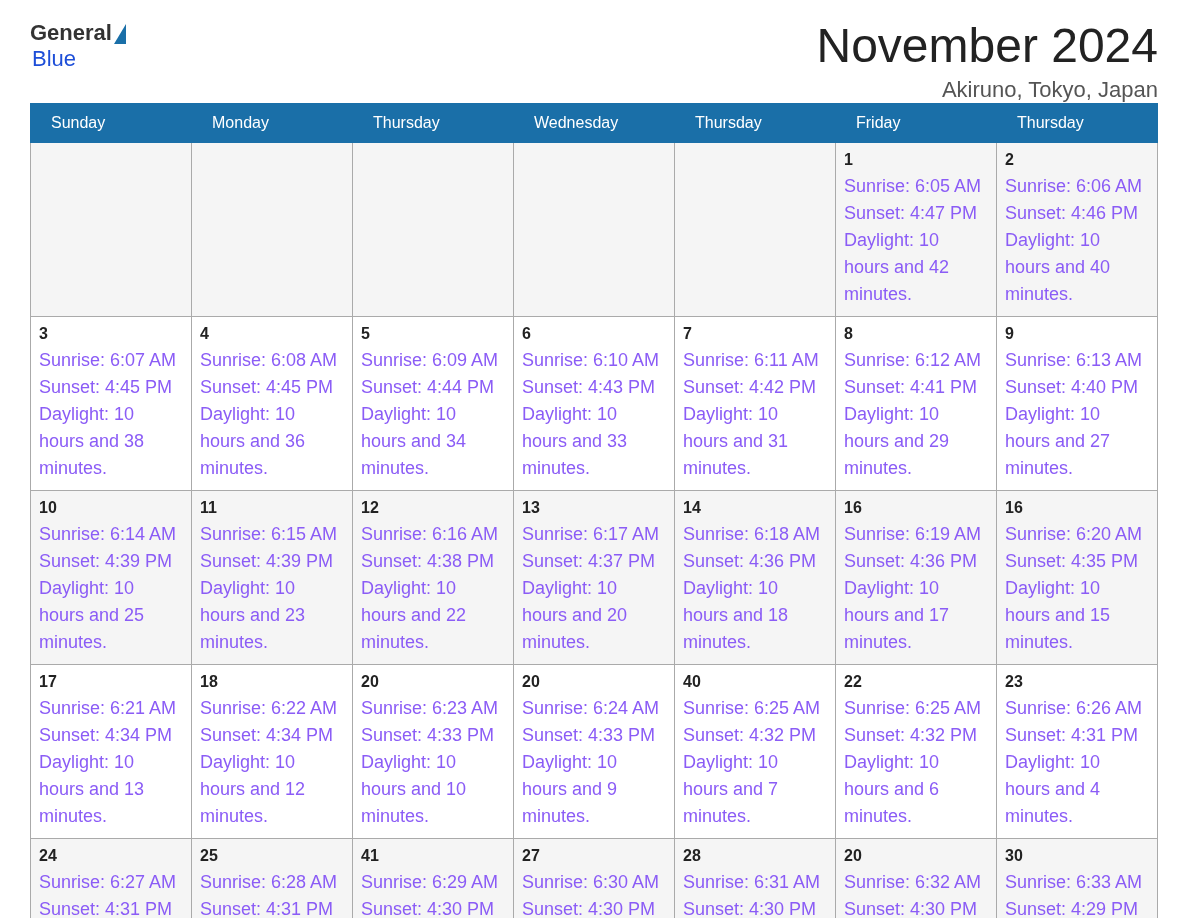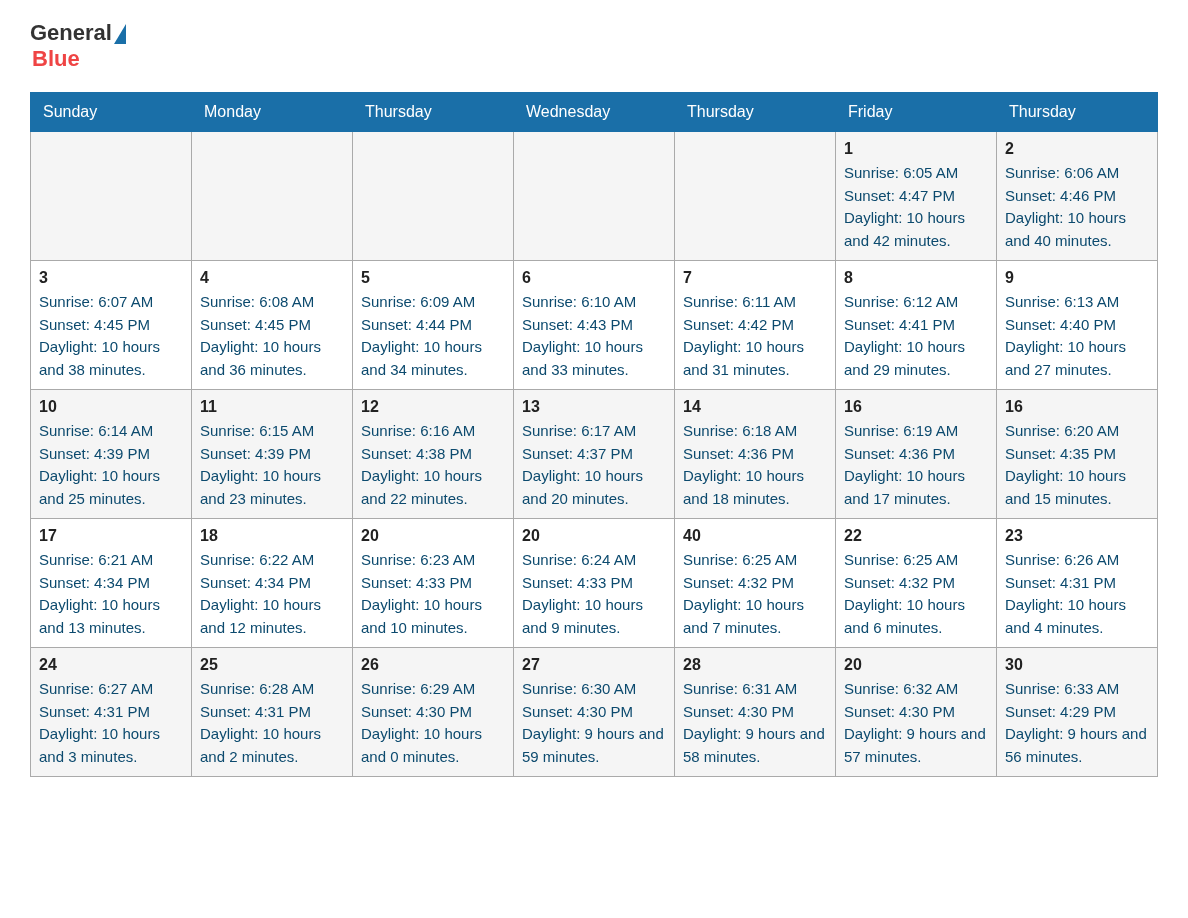--- a/index.html
+++ b/index.html
@@ -7,21 +7,20 @@
       font-family: Arial, Helvetica, sans-serif;
       background: #ffffff;
       padding: 20px 30px;
       width: 1188px;
       min-height: 918px;
     }
     .header {
       display: flex;
       justify-content: space-between;
       align-items: flex-start;
-      margin-bottom: 20px;
     }
     .logo {
       display: flex;
       flex-direction: column;
       align-items: flex-start;
     }
     .logo-top {
       display: flex;
       align-items: center;
     }
@@ -34,22 +33,22 @@
       width: 0;
       height: 0;
       border-left: 12px solid transparent;
       border-right: 0px solid transparent;
       border-bottom: 20px solid #1a6fa8;
       margin-left: 2px;
       margin-top: 2px;
     }
     .logo-text-blue {
       font-size: 22px;
-      font-weight: bold;
-      color: #ef4444;
+      font-weight: normal;
+      color: #1d4ed8;
       margin-left: 2px;
     }
     .title-section {
       text-align: right;
     }
     .month-title {
       font-size: 48px;
       font-weight: normal;
       color: #222;
       line-height: 1.1;
@@ -60,21 +59,21 @@
       margin-top: 4px;
     }
     .calendar {
       width: 100%;
       border-collapse: collapse;
       border: 1px solid #999;
     }
     .calendar th {
       background-color: #1a6fa8;
       color: white;
-      padding: 10px 12px;
+      padding: 10px 20px;
       font-size: 16px;
       font-weight: normal;
       text-align: left;
       border: 1px solid #1a6fa8;
     }
     .calendar td {
       vertical-align: top;
       padding: 8px 8px;
       border: 1px solid #aaa;
       width: 14.28%;
@@ -88,38 +87,42 @@
       background-color: #ffffff;
     }
     .day-number {
       font-size: 16px;
       font-weight: bold;
       color: #222;
       margin-bottom: 4px;
       display: block;
     }
     .day-info {
-      font-size: 15px;
-      color: #0c4a6e;
+      font-size: 18px;
+      color: #8b5cf6;
       line-height: 1.5;
     }
     .empty-cell {
       background: #f5f5f5;
     }
   </style>
 </head>
 <body>
 
 <div class="header">
   <div class="logo">
     <div class="logo-top">
       <span class="logo-text-general">General</span>
       <div class="logo-triangle"></div>
     </div>
     <span class="logo-text-blue">Blue</span>
+  </div>
+  <div class="title-section">
+    <div class="month-title">November 2024</div>
+    <div class="location">Akiruno, Tokyo, Japan</div>
   </div>
 </div>
 
 <table class="calendar">
   <thead>
     <tr>
     <th>Sunday</th>
         <th>Monday</th>
         <th>Thursday</th>
         <th>Wednesday</th>
@@ -237,21 +240,21 @@
       <tr>
         <td>
           <span class="day-number">24</span>
           <div class="day-info">Sunrise: 6:27 AM<br>Sunset: 4:31 PM<br>Daylight: 10 hours and 3 minutes.</div>
         </td>
         <td>
           <span class="day-number">25</span>
           <div class="day-info">Sunrise: 6:28 AM<br>Sunset: 4:31 PM<br>Daylight: 10 hours and 2 minutes.</div>
         </td>
         <td>
-          <span class="day-number">26</span>
+          <span class="day-number">41</span>
           <div class="day-info">Sunrise: 6:29 AM<br>Sunset: 4:30 PM<br>Daylight: 10 hours and 0 minutes.</div>
         </td>
         <td>
           <span class="day-number">27</span>
           <div class="day-info">Sunrise: 6:30 AM<br>Sunset: 4:30 PM<br>Daylight: 9 hours and 59 minutes.</div>
         </td>
         <td>
           <span class="day-number">28</span>
           <div class="day-info">Sunrise: 6:31 AM<br>Sunset: 4:30 PM<br>Daylight: 9 hours and 58 minutes.</div>
         </td>

